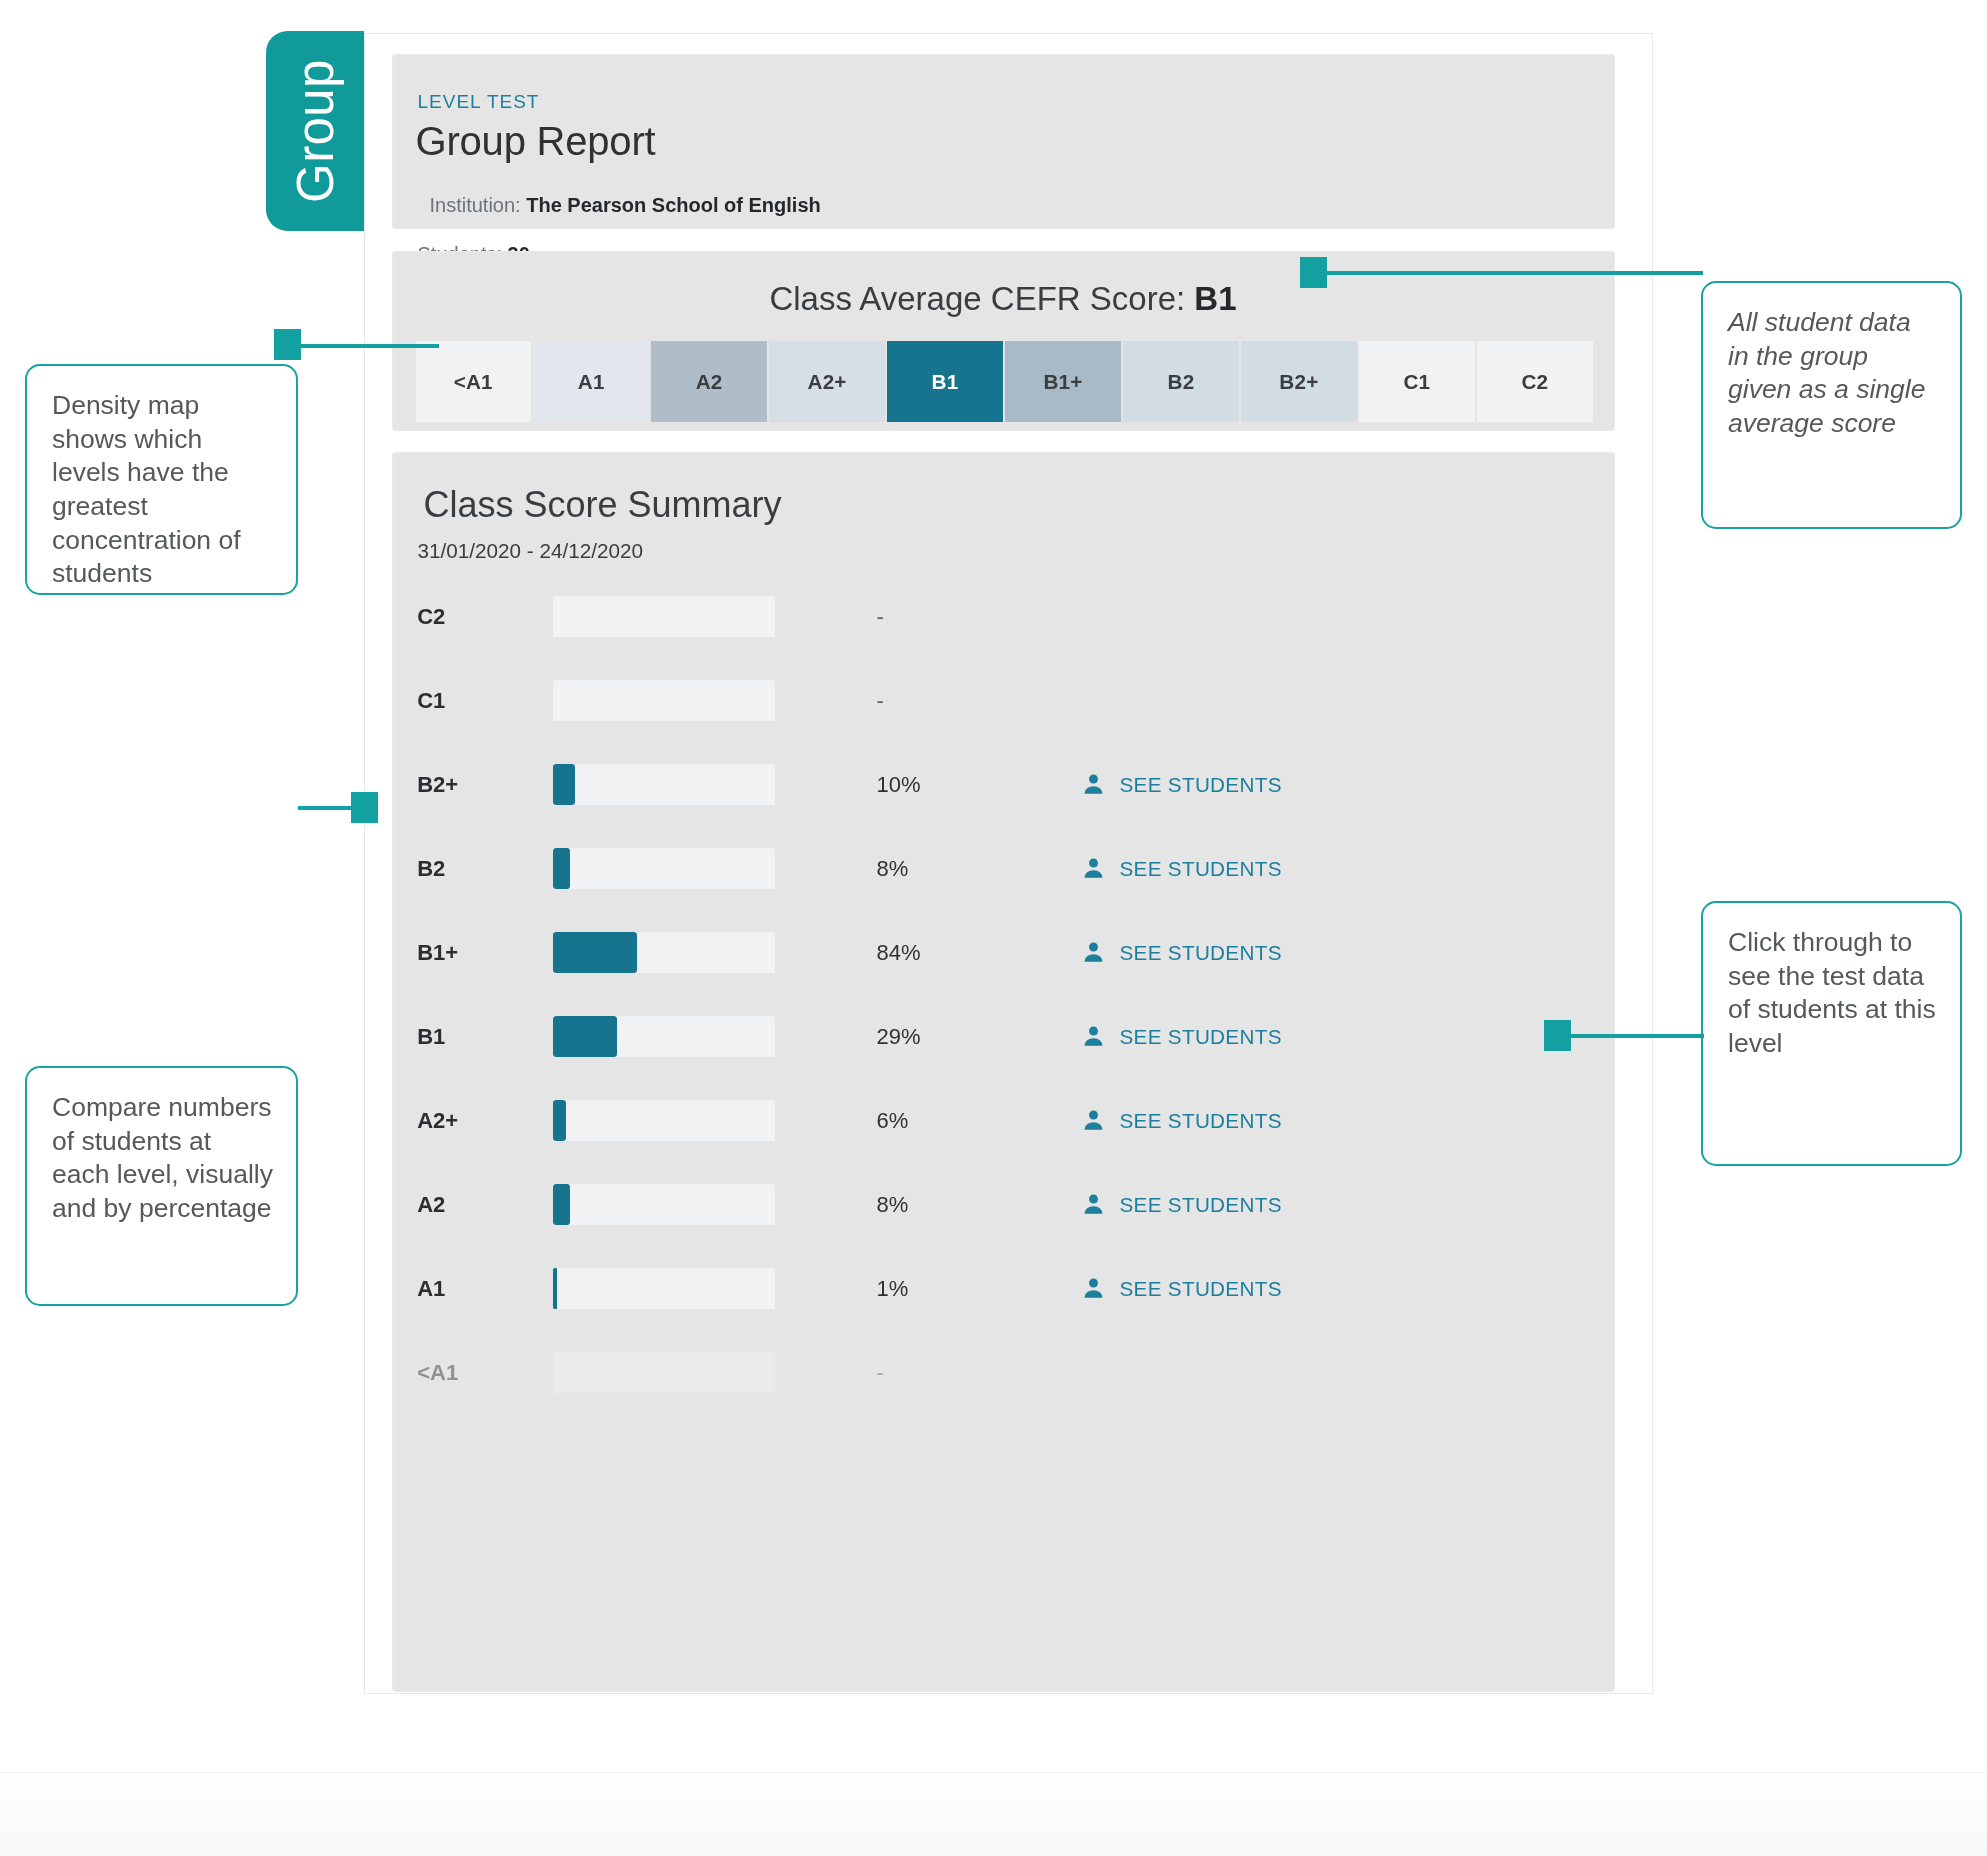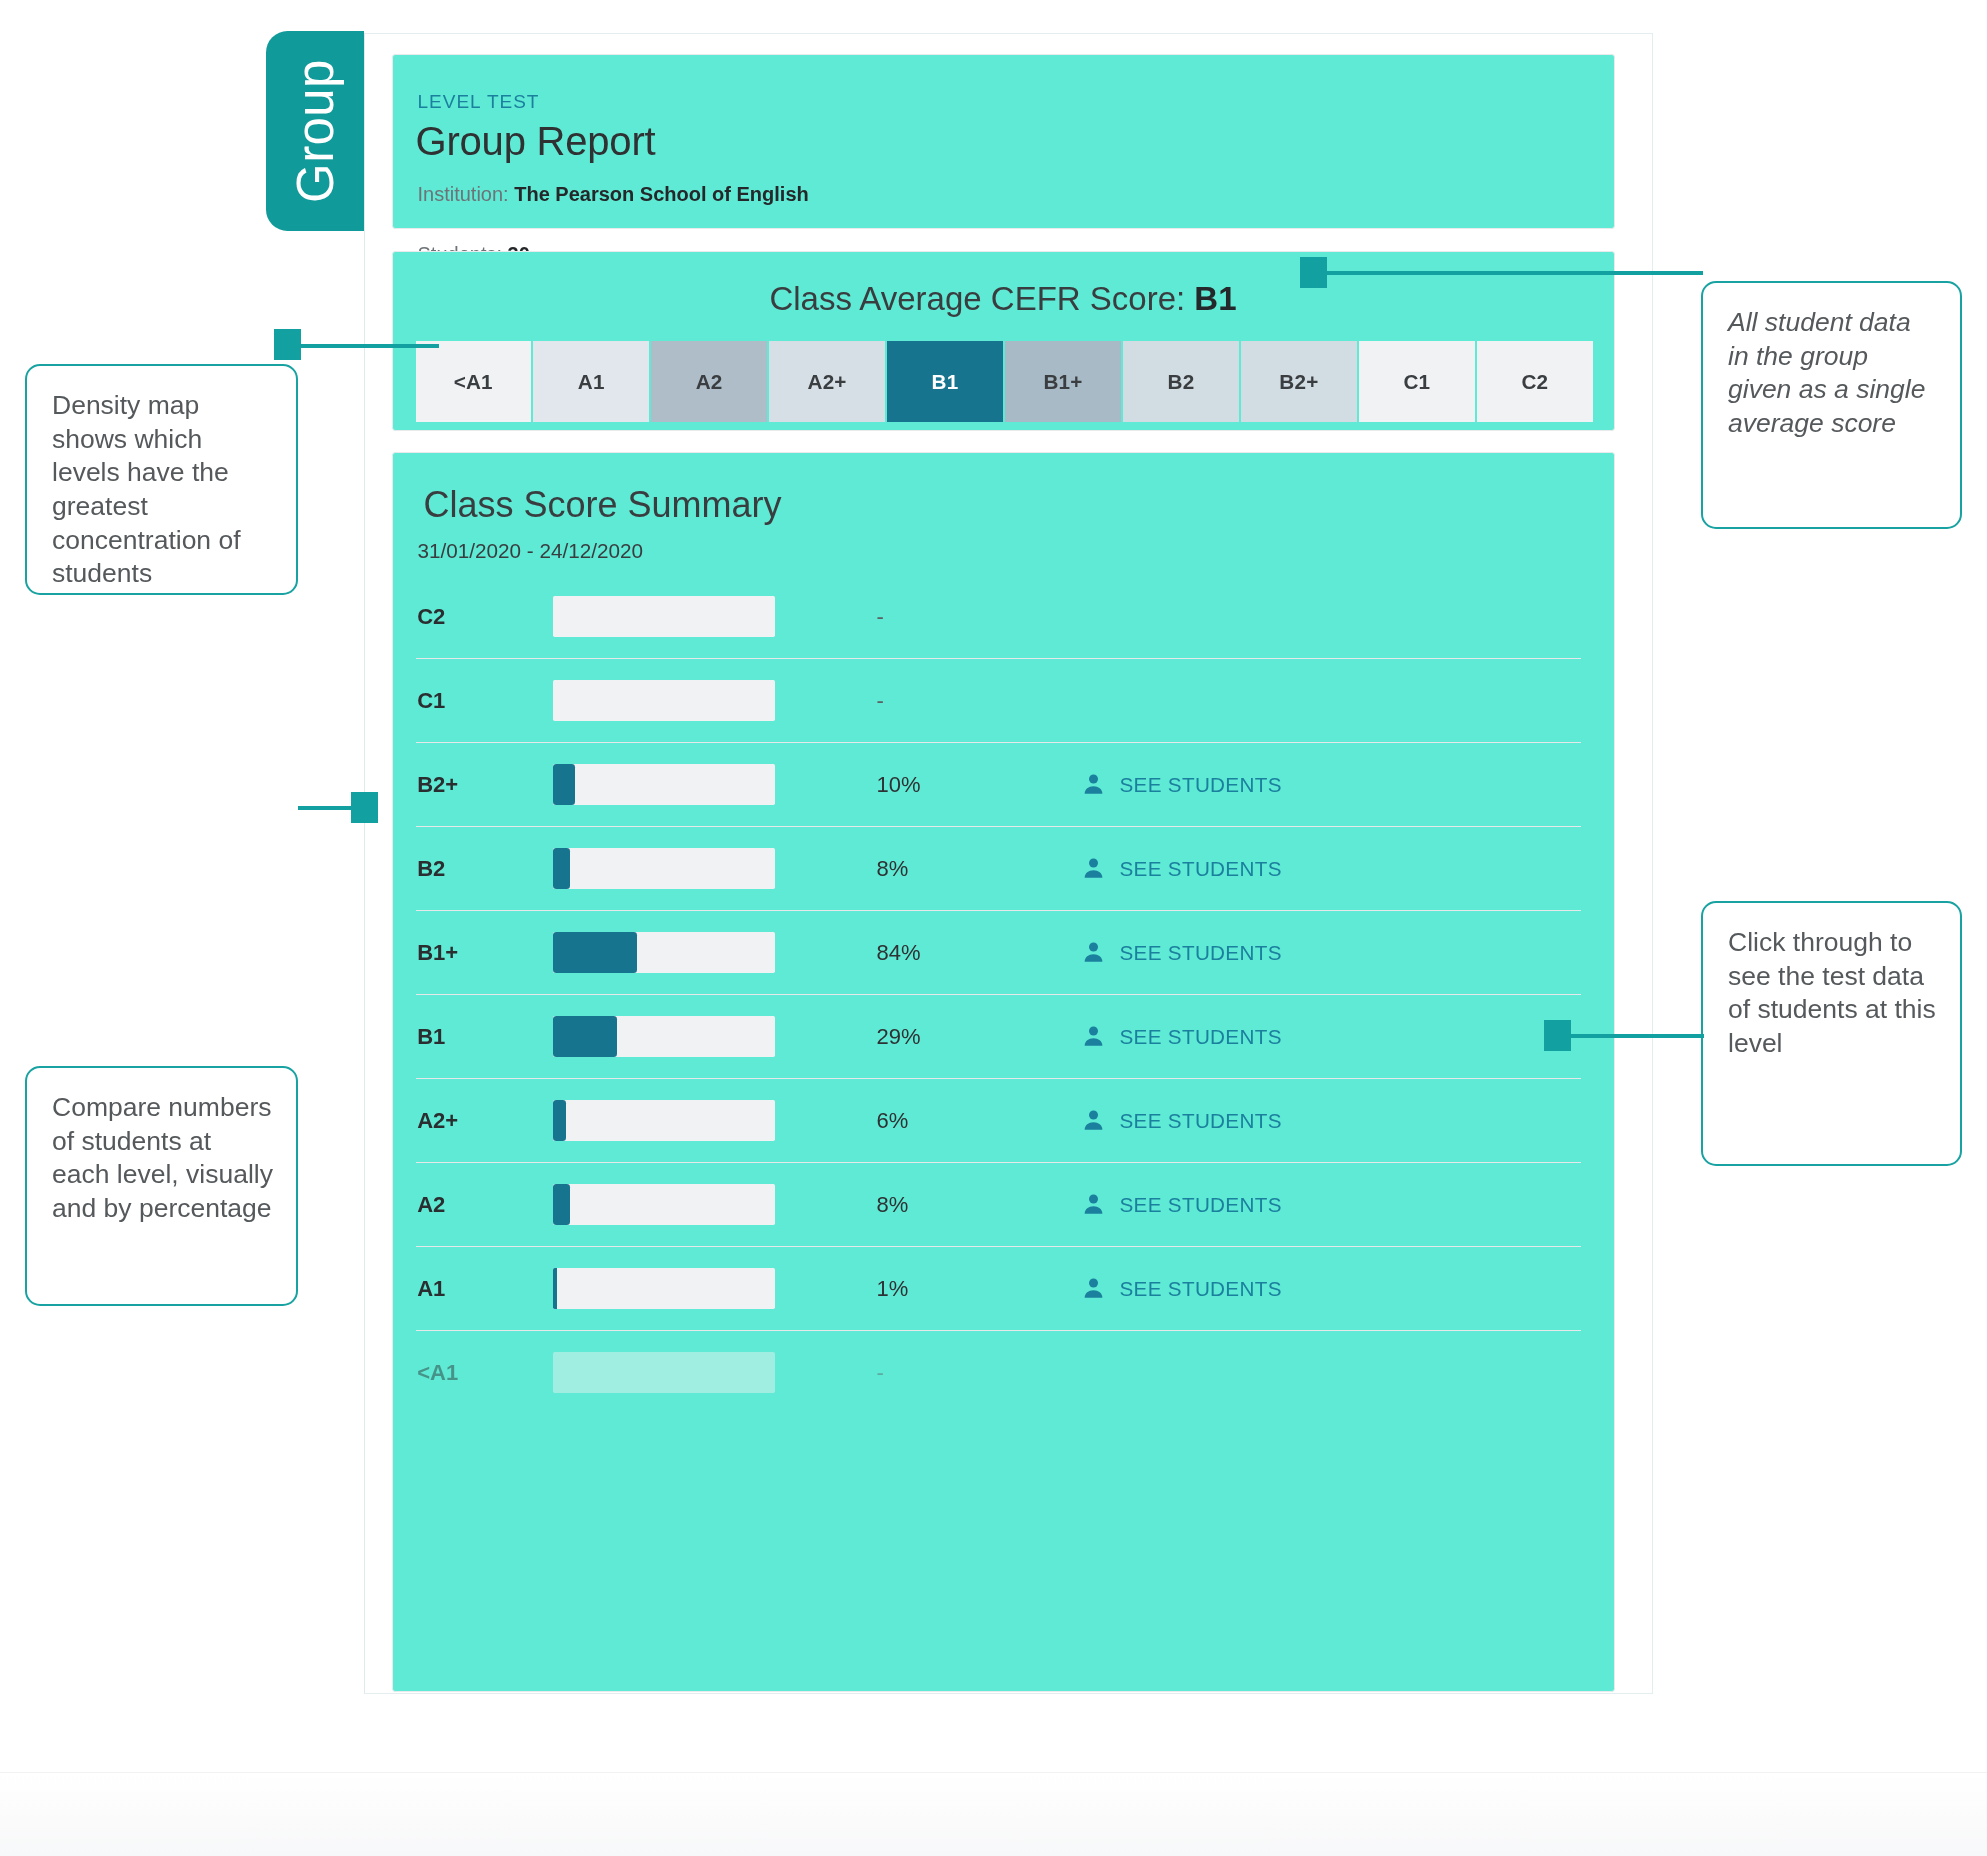--- a/index.html
+++ b/index.html
@@ -60,21 +60,21 @@
     color: #ffffff;
     font-size: 51px;
     font-weight: 400;
     letter-spacing: 0.4px;
     line-height: 1;
   }
 
   
   .card {
     position: absolute;
-    background: #5eead4;
+    background: #e5e5e5;
     border: 0.8px solid #e8eaec;
     border-radius: 3.3px;
     box-sizing: border-box;
   }
   .card-header   { left: 26.5px; top: 20px;  width: 1223px; height: 175px; }
   .card-average  { left: 26.5px; top: 217px; width: 1223px; height: 180px; }
   .card-summary  { left: 26.5px; top: 418px; width: 1223px; height: 1240px; }
 
   
   .eyebrow {
@@ -93,21 +93,21 @@
     font-weight: 400;
     letter-spacing: -0.2px;
   }
   .meta-line {
     position: absolute;
     left: 25px;
     font-size: 20px;
     color: #6d7377;
     white-space: nowrap;
   }
-  .meta-line.l1 { top: 128px; }
+  .meta-line.l1 { top: 139px; margin-left: 12px; }
   .meta-line.l2 { top: 157px; margin-top: 31px; }
   .meta-line strong { color: #25282a; font-weight: 700; }
 
   
   .avg-title {
     position: absolute;
     left: 0; right: 0; top: 28px;
     text-align: center;
     font-size: 33px;
     color: #3a3d40;

